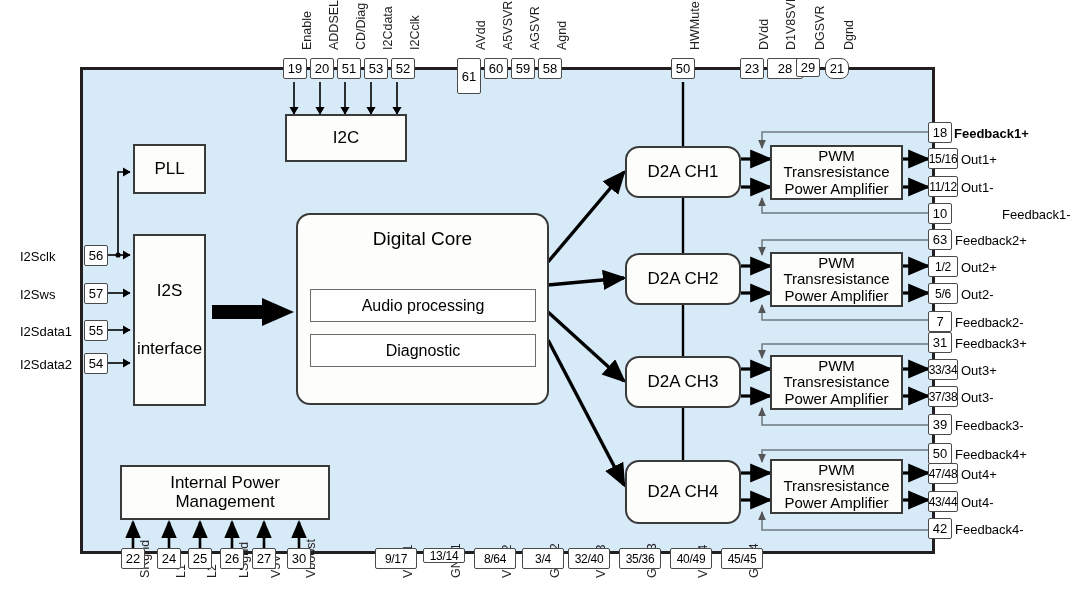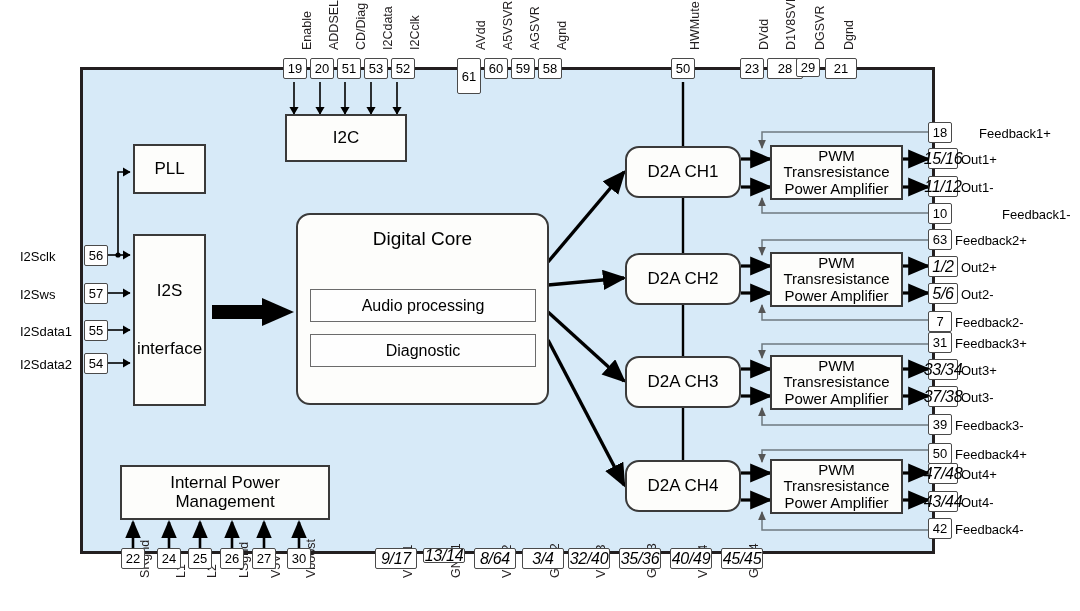--- a/index.html
+++ b/index.html
@@ -17,21 +17,21 @@
        box-sizing:border-box;display:flex;align-items:center;justify-content:center;
        text-align:center;line-height:1.08;font-size:17px;color:#000;z-index:6;}
   .blk.rnd{border-radius:14px;}
   .blk.inner{border:1px solid #6b6b6b;background:#fefefe;font-size:16px;}
   .blk-title{position:absolute;z-index:7;font-size:18px;text-align:center;}
 
   
   .pin{position:absolute;background:#ffffff;border:1.5px solid #4a4a4a;
        box-sizing:border-box;display:flex;align-items:center;justify-content:center;
        font-size:13px;line-height:1;z-index:20;border-radius:2px;}
-  .pin.sm{font-size:16px;letter-spacing:-0.3px;font-style:italic;}
+  .pin.sm{font-size:12px;letter-spacing:-0.3px;}
 
   
   .vlabel{position:absolute;font-size:12.5px;white-space:nowrap;z-index:15;
           transform-origin:0 0;color:#231f20;}
   .vlabel.up{transform:rotate(-90deg);}
   .hlabel{position:absolute;font-size:13px;white-space:nowrap;z-index:15;color:#000;}
 
   
   svg.wires{position:absolute;left:0;top:0;width:1080px;height:611px;
             pointer-events:none;z-index:4;}
@@ -163,21 +163,21 @@
 
   <div class="blk rnd" style="left:625px;top:146px;width:116px;height:52px;">
     <span>D2A CH1</span>
   </div>
   <div class="blk rnd" style="left:625px;top:253px;width:116px;height:52px;">
     <span>D2A CH2</span>
   </div>
   <div class="blk rnd" style="left:625px;top:356px;width:116px;height:52px;">
     <span>D2A CH3</span>
   </div>
-  <div class="blk rnd" style="left:625px;top:460px;width:116px;height:52px;">
+  <div class="blk rnd" style="left:625px;top:460px;width:116px;height:64px;">
     <span>D2A CH4</span>
   </div>
 
   <div class="blk" style="left:770px;top:145px;width:133px;height:55px;flex-direction:column;font-size:15px;">
     <span>PWM</span>
     <span>Transresistance</span>
     <span>Power Amplifier</span>
   </div>
   <div class="blk" style="left:770px;top:252px;width:133px;height:55px;flex-direction:column;font-size:15px;">
     <span>PWM</span>
@@ -215,21 +215,21 @@
       <div class="pin" style="left: 538px; top: 58px; width: 24px; height: 21px;">58</div>
       <div class="vlabel up" style="left: 555px; top: 50px;">Agnd</div>
       <div class="pin" style="left: 671px; top: 58px; width: 24px; height: 21px;">50</div>
       <div class="vlabel up" style="left: 688px; top: 50px;">HWMute</div>
       <div class="pin" style="left: 740px; top: 58px; width: 24px; height: 21px;">23</div>
       <div class="vlabel up" style="left: 757px; top: 50px;">DVdd</div>
       <div class="pin" style="left: 767px; top: 58px; width: 36px; height: 21px;">28</div>
       <div class="vlabel up" style="left: 784px; top: 50px;">D1V8SVR</div>
       <div class="pin" style="left: 796px; top: 58px; width: 24px; height: 19px;">29</div>
       <div class="vlabel up" style="left: 813px; top: 50px;">DGSVR</div>
-      <div class="pin" style="left: 825px; top: 58px; width: 32px; height: 21px;">21</div>
+      <div class="pin" style="left: 825px; top: 58px; width: 24px; height: 21px; border-radius: 8px;">21</div>
       <div class="vlabel up" style="left: 842px; top: 50px;">Dgnd</div>
       <div class="pin" style="left: 84px; top: 245px; width: 24px; height: 21px;">56</div>
       <div class="hlabel" style="left: 20px; top: 249px;">I2Sclk</div>
       <div class="pin" style="left: 84px; top: 283px; width: 24px; height: 21px;">57</div>
       <div class="hlabel" style="left: 20px; top: 287px;">I2Sws</div>
       <div class="pin" style="left: 84px; top: 320px; width: 24px; height: 21px;">55</div>
       <div class="hlabel" style="left: 20px; top: 324px;">I2Sdata1</div>
       <div class="pin" style="left: 84px; top: 353px; width: 24px; height: 21px;">54</div>
       <div class="hlabel" style="left: 20px; top: 357px;">I2Sdata2</div>
       <div class="pin" style="left: 121px; top: 548px; width: 24px; height: 21px;">22</div>
@@ -254,21 +254,21 @@
       <div class="vlabel up" style="left: 548px; top: 578px;">GND2</div>
       <div class="pin sm" style="left: 568px; top: 548px; width: 42px; height: 21px;">32/40</div>
       <div class="vlabel up" style="left: 594px; top: 578px;">VCC3</div>
       <div class="pin sm" style="left: 619px; top: 548px; width: 42px; height: 21px;">35/36</div>
       <div class="vlabel up" style="left: 645px; top: 578px;">GND3</div>
       <div class="pin sm" style="left: 670px; top: 548px; width: 42px; height: 21px;">40/49</div>
       <div class="vlabel up" style="left: 696px; top: 578px;">VCC4</div>
       <div class="pin sm" style="left: 721px; top: 548px; width: 42px; height: 21px;">45/45</div>
       <div class="vlabel up" style="left: 747px; top: 578px;">GND4</div>
       <div class="pin" style="left: 928px; top: 122px; width: 24px; height: 21px;">18</div>
-      <div class="hlabel" style="left: 979px; top: 126px;">Feedback1+</div>
+      <div class="hlabel" style="left: 954px; top: 126px; font-weight: bold;">Feedback1+</div>
       <div class="pin sm" style="left: 928px; top: 148px; width: 30px; height: 21px;">15/16</div>
       <div class="hlabel" style="left: 961px; top: 152px;">Out1+</div>
       <div class="pin sm" style="left: 928px; top: 176px; width: 30px; height: 21px;">11/12</div>
       <div class="hlabel" style="left: 961px; top: 180px;">Out1-</div>
       <div class="pin" style="left: 928px; top: 203px; width: 24px; height: 21px;">10</div>
       <div class="hlabel" style="left: 1002px; top: 207px;">Feedback1-</div>
       <div class="pin" style="left: 928px; top: 229px; width: 24px; height: 21px;">63</div>
       <div class="hlabel" style="left: 955px; top: 233px;">Feedback2+</div>
       <div class="pin sm" style="left: 928px; top: 256px; width: 30px; height: 21px;">1/2</div>
       <div class="hlabel" style="left: 961px; top: 260px;">Out2+</div>

